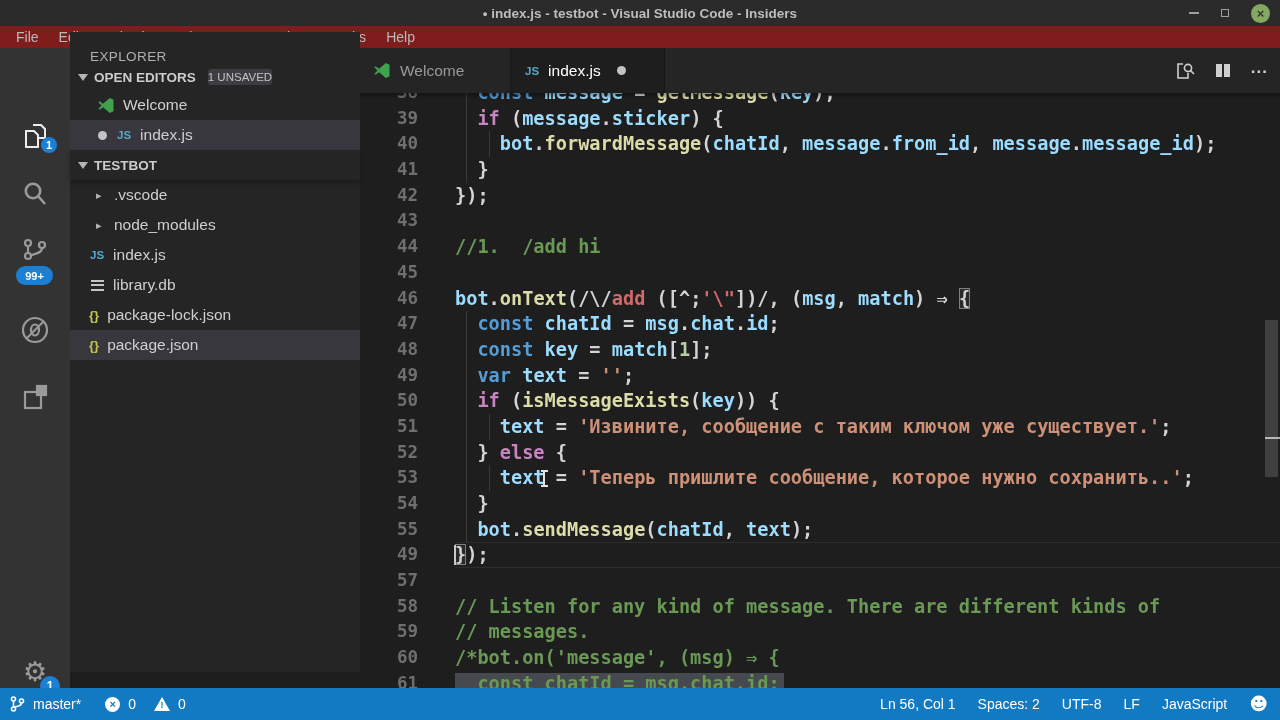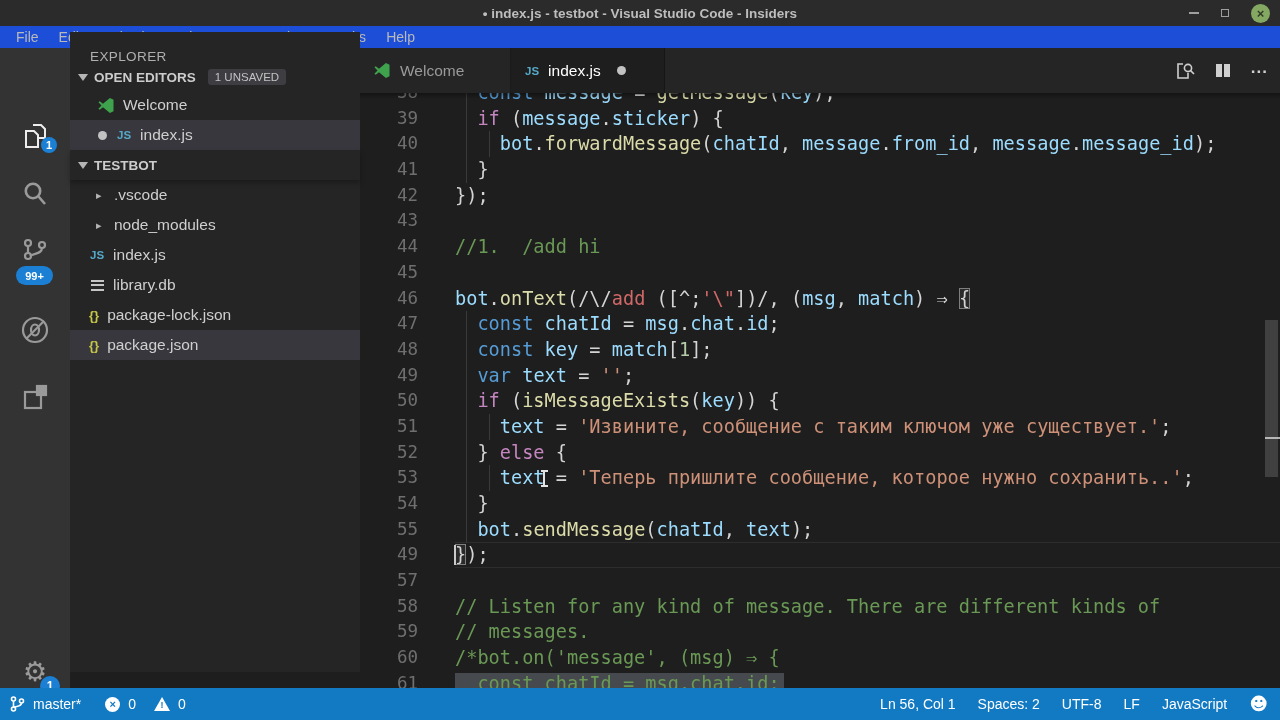--- a/index.html
+++ b/index.html
@@ -8,36 +8,36 @@
   
   .titlebar{position:absolute;left:0;top:0;width:1280px;height:26px;background:#2b2b2b;}
   .title-text{position:absolute;left:0;right:0;top:0;height:26px;line-height:27px;text-align:center;
     color:#bdbdbd;font-size:13.5px;font-weight:600;}
   .win-controls{position:absolute;right:10px;top:0;height:26px;display:flex;align-items:center;gap:22px;}
   .wc-min{width:10px;height:2px;background:#9f9f9f;}
   .wc-max{width:8px;height:8px;border:1.5px solid #9f9f9f;box-sizing:border-box;}
   .wc-close{width:19px;height:19px;border-radius:50%;background:#84a862;color:#313b26;font-size:13px;
     font-weight:700;display:flex;align-items:center;justify-content:center;line-height:1;}
   
-  .menubar{position:absolute;left:0;top:26px;width:1280px;height:22px;background:#1d4ed8;
+  .menubar{position:absolute;left:0;top:26px;width:1280px;height:22px;background:#7f1d1d;
     display:flex;align-items:center;padding-left:6px;box-sizing:border-box;}
   .menu-item{color:#b9b9b9;font-size:14px;padding:0 10px;line-height:22px;}
   
   .activitybar{position:absolute;left:0;top:48px;width:70px;height:640px;background:#333333;}
   .ab-item{position:absolute;left:0;width:70px;display:flex;justify-content:center;}
   .badge{position:absolute;background:#1b80d4;color:#fff;border-radius:20px;font-size:11px;font-weight:600;
     display:flex;align-items:center;justify-content:center;}
   .gear{font-family:"DejaVu Sans",sans-serif;font-size:27px;color:#9a9a9a;line-height:1;}
   
   .sidebar{position:absolute;left:70px;top:32px;width:290px;height:640px;background:#252526;color:#cfcfcf;}
   .sidebar-title{padding:17px 0 0 20px;font-size:13.5px;color:#b0b0b0;letter-spacing:.4px;height:32px;box-sizing:border-box;}
   .section-header{height:26px;display:flex;align-items:center;font-size:13.5px;font-weight:700;color:#cccccc;padding-left:8px;position:relative;}
   .twisty{width:0;height:0;border-left:5px solid transparent;border-right:5px solid transparent;border-top:7px solid #b5b5b5;margin-right:6px;}
   .unsaved-badge{margin-left:12px;background:#3d3d42;color:#c3c3c3;font-weight:400;font-size:11.5px;
-    padding:2px 7px;border-radius:3px;}
+    padding:2px 0;border-radius:3px;}
   .row{height:30px;display:flex;align-items:center;font-size:15.5px;}
   .row.sel{background:#37373d;}
   .oe-row{padding-left:28px;}
   .tree-row{padding-left:14px;}
   .dirty-dot{width:9px;height:9px;border-radius:50%;background:#c2c2c2;margin-right:10px;flex:none;}
   .js-badge{color:#56a8c7;font-weight:700;font-size:11.5px;margin-right:9px;flex:none;}
   .json-badge{color:#c7c748;font-weight:700;font-size:13px;margin-right:8px;flex:none;}
   .chev{color:#b5b5b5;font-size:11px;margin-right:8px;width:10px;flex:none;font-family:"DejaVu Sans",sans-serif;}
   .db-ic{width:13px;height:11px;margin-right:9px;flex:none;background:
     linear-gradient(#c5c5c5,#c5c5c5) 0 0/13px 2px no-repeat,
@@ -55,21 +55,21 @@
   .tab .vsc-ic{margin-right:9px;}
   .tab-dirty{width:9px;height:9px;border-radius:50%;background:#c2c2c2;margin-left:16px;flex:none;}
   .editor-actions{position:absolute;right:12px;top:0;height:45px;display:flex;align-items:center;gap:21px;}
   .ellipsis{color:#cfcfcf;font-size:17px;font-weight:700;letter-spacing:1px;line-height:1;padding-bottom:6px;}
   .split-ic{display:flex;gap:2px;}
   .split-ic i{width:6px;height:13px;background:#cfcfcf;}
   
   .codewrap{position:absolute;left:0;top:45px;width:920px;height:595px;overflow:hidden;}
   .codescroll{margin-top:-13px;}
   .code-line{display:flex;height:25.7px;line-height:25.7px;white-space:pre;
-    font-family:"DejaVu Sans Mono",monospace;font-size:18.6px;color:#d4d4d4;}
+    font-family:"DejaVu Sans Mono",monospace;font-size:18.6px;color:#d4d4d4;font-weight:bold;}
   .ln{width:95px;padding-right:37px;box-sizing:border-box;text-align:right;color:#6f6f6f;flex:none;font-size:17.5px;}
   .lc{position:relative;flex:1;}
   .lc span{position:relative;z-index:2;}
   .guide{position:absolute;top:0;bottom:0;width:1px;background:#3a3a3a;z-index:1;}
   .caret{position:absolute;left:-1px;top:3px;width:2px;height:20px;background:#cacaca;z-index:4;}
   .code-line.cur .lc{box-shadow:inset 0 1px 0 rgba(255,255,255,.07),inset 0 -1px 0 rgba(255,255,255,.07);}
   .c-pun{color:#d4d4d4;} .c-kw1{color:#569cd6;} .c-kw2{color:#c586c0;} .c-var{color:#9cdcfe;}
   .c-fn{color:#dcdcaa;} .c-str{color:#ce9178;} .c-com{color:#6a9955;} .c-re{color:#d16969;} .c-num{color:#b5cea8;}
   .c-match{outline:1px solid #7e7e7e;outline-offset:-1px;background:rgba(100,100,100,.18);}
   .c-sel{background:#464a4e;box-shadow:4px 0 0 #464a4e;}

